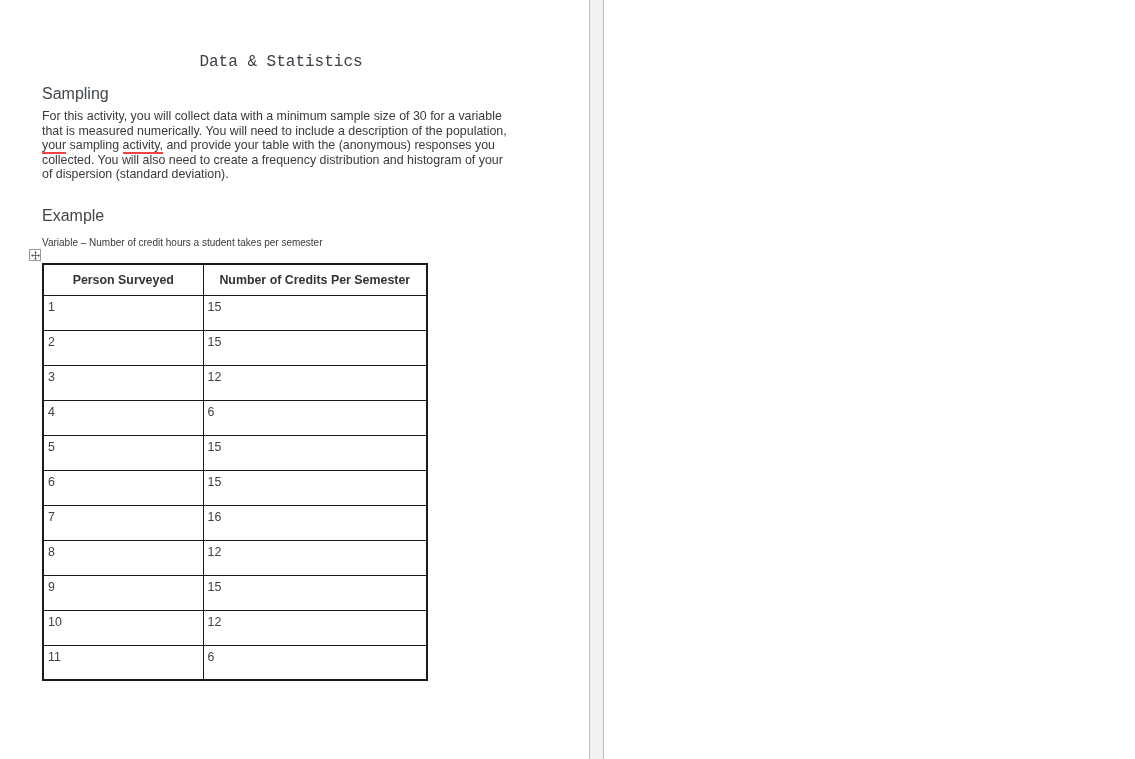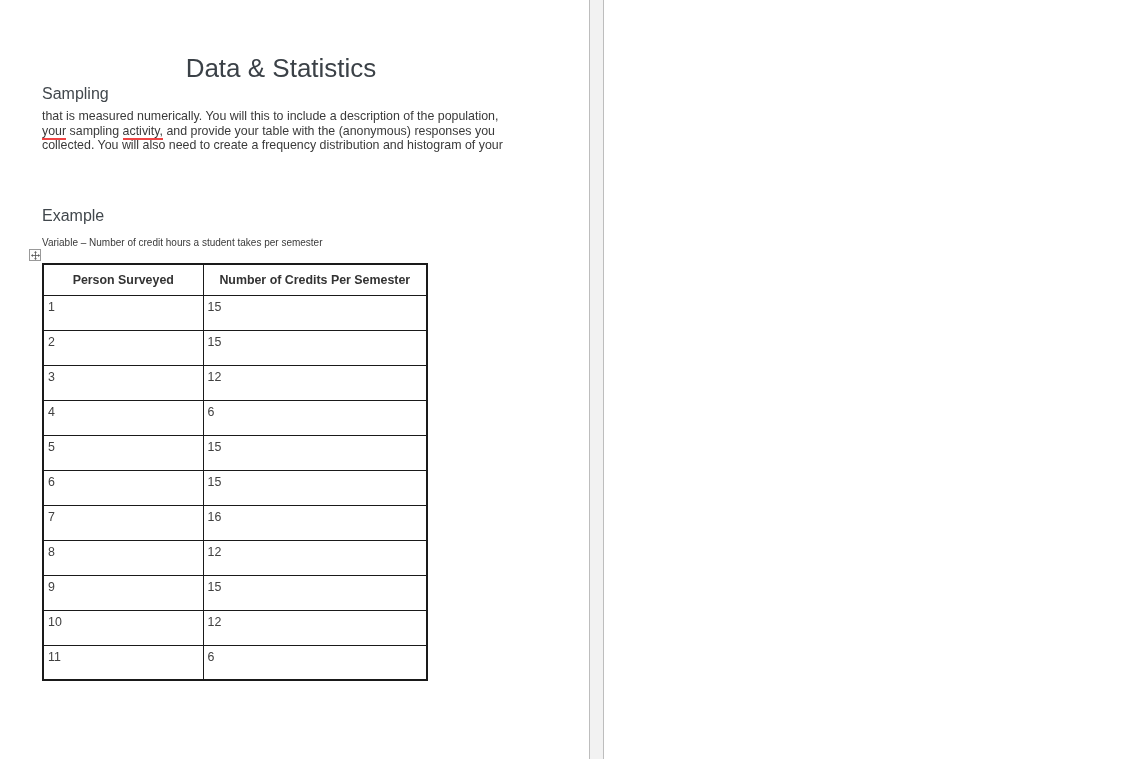--- a/index.html
+++ b/index.html
@@ -16,21 +16,21 @@
   .page-gap {
     position: absolute; top: 0; bottom: 0;
     left: 589px; width: 15px;
     background: #f2f2f2;
     border-left: 1px solid #bdbdbd;
     border-right: 1px solid #bdbdbd;
   }
   .doc-title {
     position: absolute; left: 42px; top: 53px; width: 478px;
     text-align: center;
-    font-size: 26px; font-weight: 400; color: #3b4147;
+    font-size: 16px; font-weight: 400; color: #3b4147; font-family: Liberation Mono, monospace;
   }
   .h2 {
     position: absolute; left: 42px;
     font-size: 16px; font-weight: 400; color: #41474c;
   }
   .h2-sampling { top: 85px; }
   .h2-example  { top: 207px; }
   .paragraph {
     position: absolute; left: 42px; top: 109px;
     font-size: 12.4px; line-height: 14.5px; color: #3a3a3a;
@@ -72,23 +72,25 @@
     padding: 4px 0 0 4px;
   }
 </style>
 </head>
 <body>
 
 <div class="page page-1">
   <div class="doc-title">Data &amp; Statistics</div>
   <div class="h2 h2-sampling">Sampling</div>
   <div class="paragraph" id="sampling-paragraph">
-      <div class="pline">that is measured numerically. You will this to include a description of the population,</div>
+      <div class="pline">For this activity, you will collect data with a minimum sample size of 30 for a variable</div>
+      <div class="pline">that is measured numerically. You will need to include a description of the population,</div>
       <div class="pline"><span class="grammar">your</span> sampling <span class="grammar">activity,</span> and provide your table with the (anonymous) responses you</div>
       <div class="pline">collected. You will also need to create a frequency distribution and histogram of your</div>
+      <div class="pline">of dispersion (standard deviation).</div>
     </div>
   <div class="h2 h2-example">Example</div>
   <div class="variable-text">Variable – Number of credit hours a student takes per semester</div>
 
   <div class="move-handle">
     <span style="display:flex;">
       <svg width="9" height="9" viewBox="0 0 11 11">
         <g stroke="#555" stroke-width="1" fill="#555">
           <line x1="5.5" y1="1.5" x2="5.5" y2="9.5"></line>
           <line x1="1.5" y1="5.5" x2="9.5" y2="5.5"></line>

